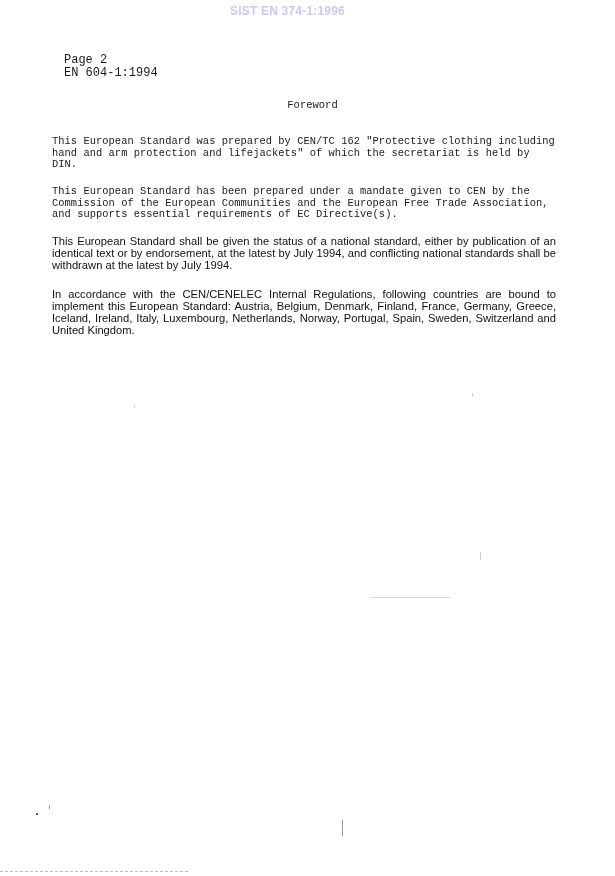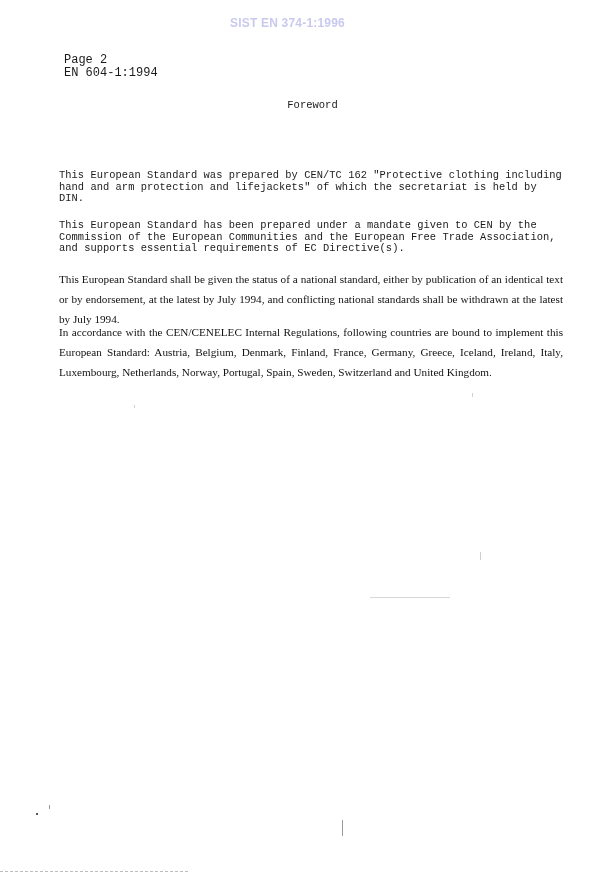--- a/index.html
+++ b/index.html
@@ -9,21 +9,21 @@
     }
     body {
       width: 615px;
       height: 876px;
       position: relative;
       overflow: hidden;
       color: #111111;
     }
     .watermark {
       position: absolute;
-      top: 16px;
+      top: 4px;
       left: 0;
       width: 575px;
       text-align: center;
       font-family: "Liberation Sans", sans-serif;
       font-weight: bold;
       font-size: 12px;
       color: #c9c9ef;
       letter-spacing: 0.2px;
       line-height: 14px;
     }
@@ -48,36 +48,35 @@
       left: 0;
       width: 625px;
       top: 99px;
       text-align: center;
       font-family: "Liberation Mono", monospace;
       font-size: 10.5px;
       color: #1a1a1a;
     }
     .para {
       position: absolute;
-      left: 59px;
+      left: 52px;
       width: 510px;
       white-space: pre-line;
-      margin-top: 34px;
     }
     .p1 { top: 136px; }
     .p2 { top: 186px; }
     .mono.para {
       font-size: 10.4px;
       line-height: 11.5px;
       letter-spacing: 0.05px;
     }
     .sans.para {
-      font-family: Liberation Serif, serif;
+      font-family: Liberation Sans, sans-serif;
       font-size: 11.2px;
-      line-height: 20px;
+      line-height: 12px;
       color: #111111;
       text-align: justify;
       text-align-last: left;
       width: 504px;
     }
     .p3 { top: 235px; }
     .p4 { top: 288px; }
     .speck {
       position: absolute;
       background: #9a9a9a;

